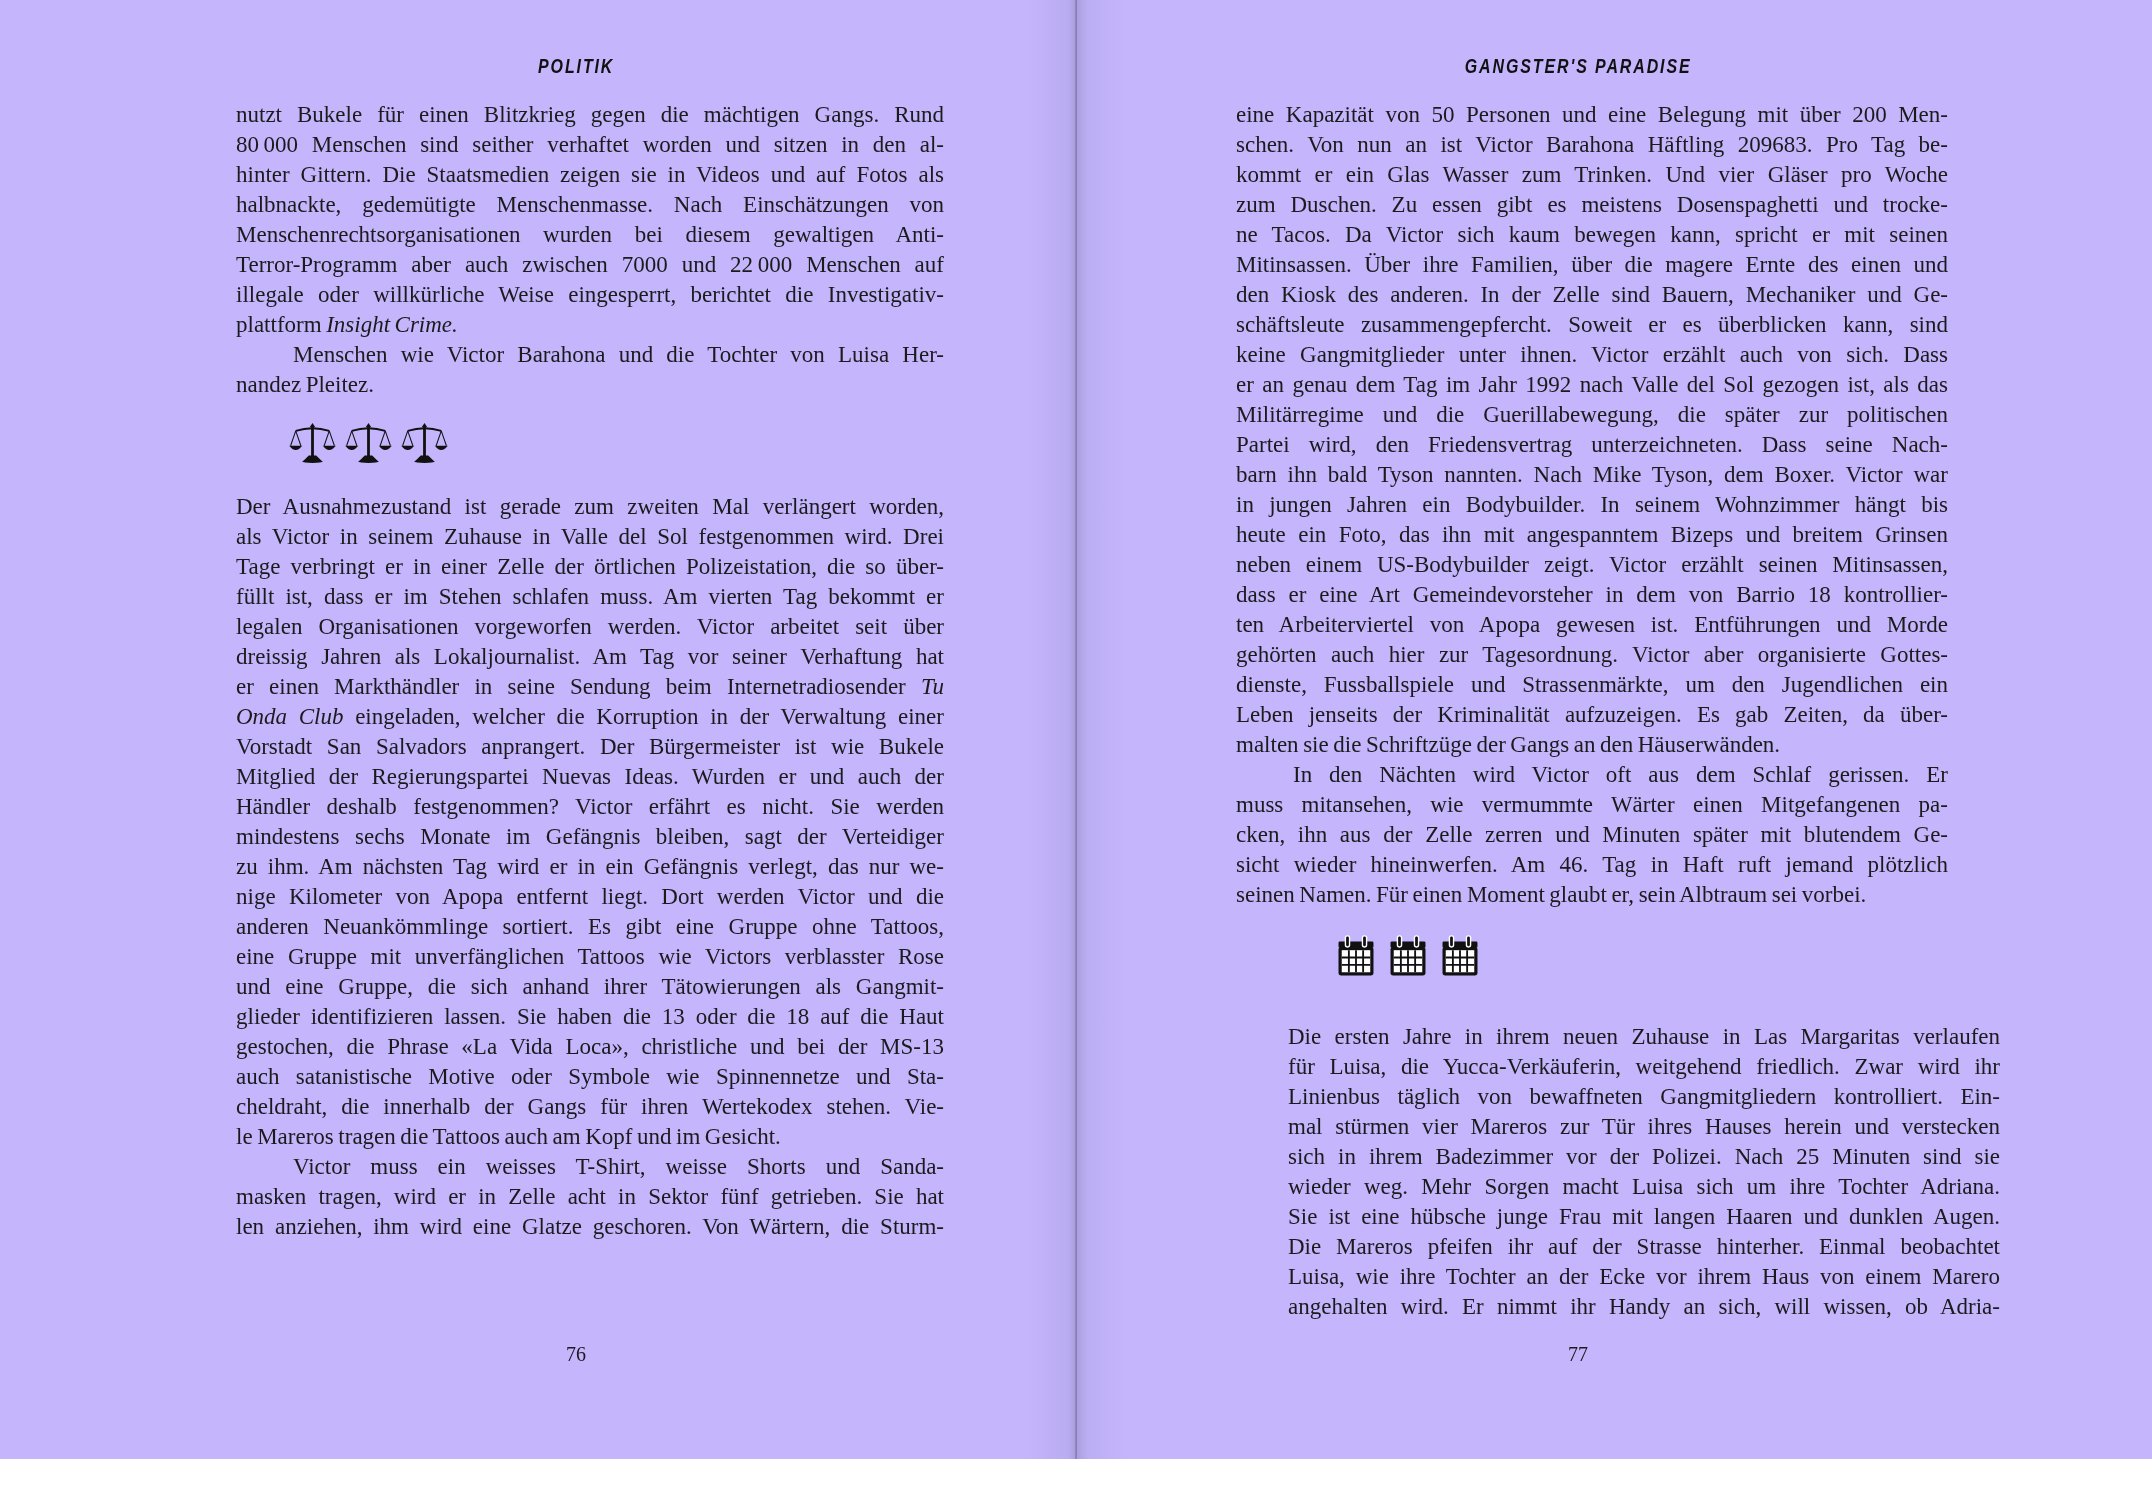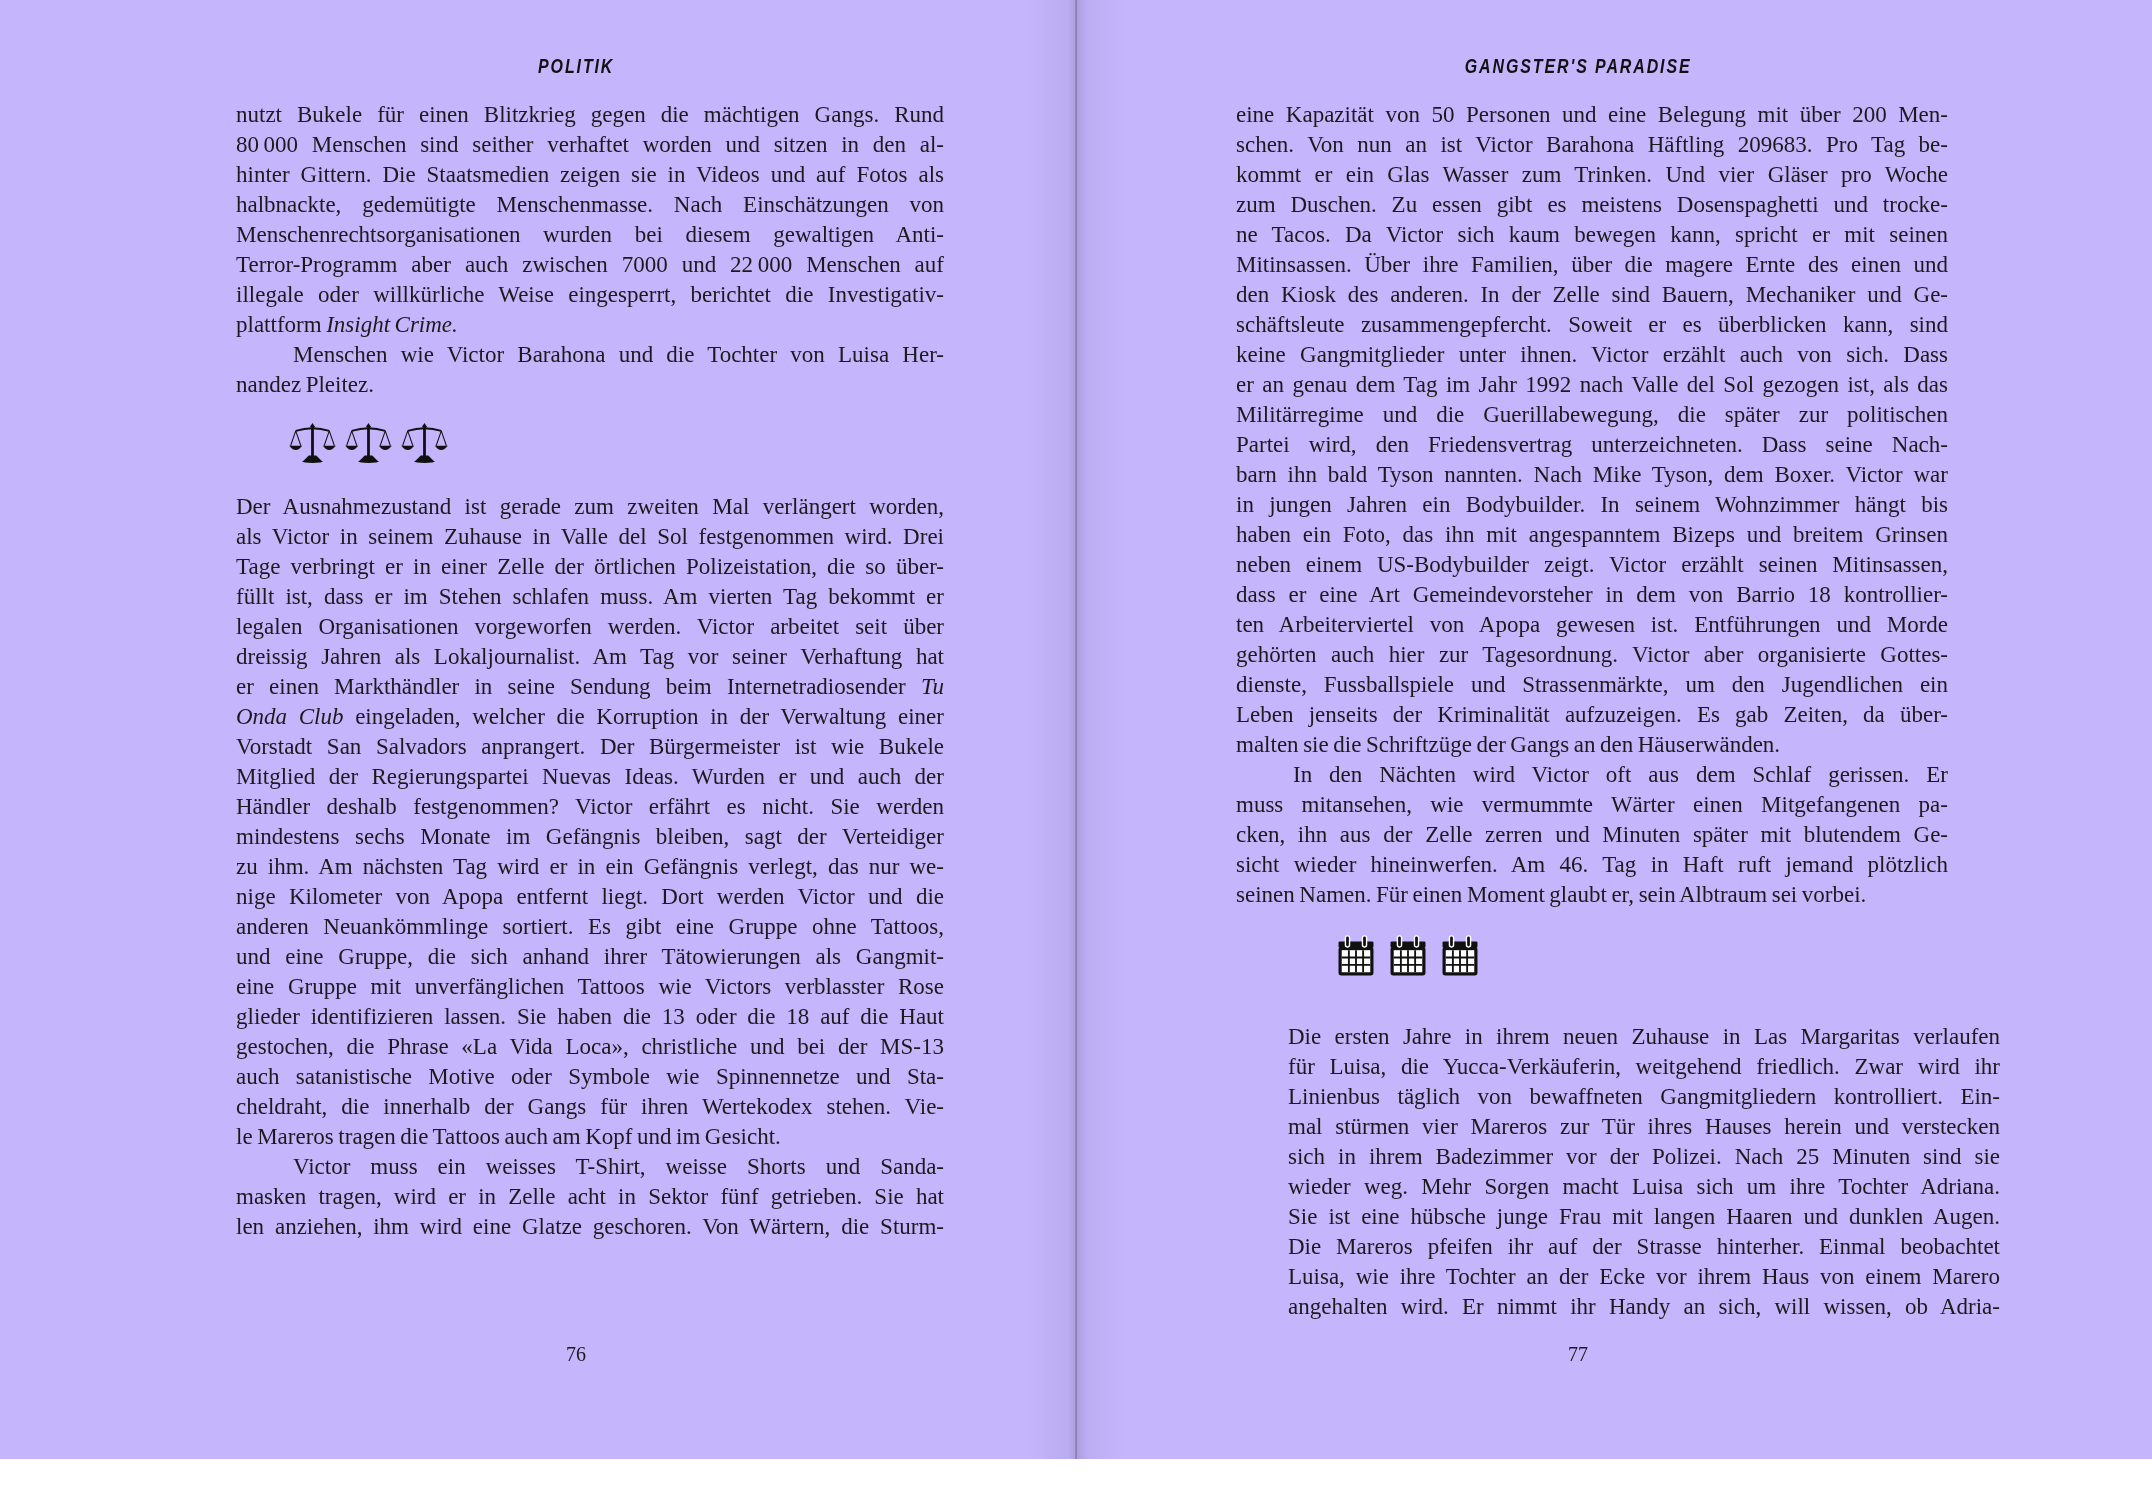--- a/index.html
+++ b/index.html
@@ -132,22 +132,22 @@
             <div class="line"><span>dreissig Jahren als Lokaljournalist. Am Tag vor seiner Verhaftung hat</span></div>
             <div class="line"><span>er einen Markthändler in seine Sendung beim Internetradiosender </span><span class="it">Tu</span></div>
             <div class="line"><span class="it">Onda Club</span><span> eingeladen, welcher die Korruption in der Verwaltung einer</span></div>
             <div class="line"><span>Vorstadt San Salvadors anprangert. Der Bürgermeister ist wie Bukele</span></div>
             <div class="line"><span>Mitglied der Regierungspartei Nuevas Ideas. Wurden er und auch der</span></div>
             <div class="line"><span>Händler deshalb festgenommen? Victor erfährt es nicht. Sie werden</span></div>
             <div class="line"><span>mindestens sechs Monate im Gefängnis bleiben, sagt der Verteidiger</span></div>
             <div class="line"><span>zu ihm. Am nächsten Tag wird er in ein Gefängnis verlegt, das nur we-</span></div>
             <div class="line"><span>nige Kilometer von Apopa entfernt liegt. Dort werden Victor und die</span></div>
             <div class="line"><span>anderen Neuankömmlinge sortiert. Es gibt eine Gruppe ohne Tattoos,</span></div>
+            <div class="line"><span>eine Gruppe mit unverfänglichen Tattoos wie Victors verblasster Rose</span></div>
             <div class="line"><span>und eine Gruppe, die sich anhand ihrer Tätowierungen als Gangmit-</span></div>
-            <div class="line"><span>eine Gruppe mit unverfänglichen Tattoos wie Victors verblasster Rose</span></div>
             <div class="line"><span>glieder identifizieren lassen. Sie haben die 13 oder die 18 auf die Haut</span></div>
             <div class="line"><span>gestochen, die Phrase «La Vida Loca», christliche und bei der MS-13</span></div>
             <div class="line"><span>auch satanistische Motive oder Symbole wie Spinnennetze und Sta-</span></div>
             <div class="line"><span>cheldraht, die innerhalb der Gangs für ihren Wertekodex stehen. Vie-</span></div>
             <div class="line endline"><span>le Mareros tragen die Tattoos auch am Kopf und im Gesicht.</span></div>
           </div>
           <div class="paragraph">
             <div class="line indent"><span>Victor muss ein weisses T-Shirt, weisse Shorts und Sanda-</span></div>
             <div class="line"><span>masken tragen, wird er in Zelle acht in Sektor fünf getrieben. Sie hat</span></div>
             <div class="line"><span>len anziehen, ihm wird eine Glatze geschoren. Von Wärtern, die Sturm-</span></div>
@@ -171,21 +171,21 @@
             <div class="line"><span>ne Tacos. Da Victor sich kaum bewegen kann, spricht er mit seinen</span></div>
             <div class="line"><span>Mitinsassen. Über ihre Familien, über die magere Ernte des einen und</span></div>
             <div class="line"><span>den Kiosk des anderen. In der Zelle sind Bauern, Mechaniker und Ge-</span></div>
             <div class="line"><span>schäftsleute zusammengepfercht. Soweit er es überblicken kann, sind</span></div>
             <div class="line"><span>keine Gangmitglieder unter ihnen. Victor erzählt auch von sich. Dass</span></div>
             <div class="line"><span>er an genau dem Tag im Jahr 1992 nach Valle del Sol gezogen ist, als das</span></div>
             <div class="line"><span>Militärregime und die Guerillabewegung, die später zur politischen</span></div>
             <div class="line"><span>Partei wird, den Friedensvertrag unterzeichneten. Dass seine Nach-</span></div>
             <div class="line"><span>barn ihn bald Tyson nannten. Nach Mike Tyson, dem Boxer. Victor war</span></div>
             <div class="line"><span>in jungen Jahren ein Bodybuilder. In seinem Wohnzimmer hängt bis</span></div>
-            <div class="line"><span>haben ein Foto, das ihn mit angespanntem Bizeps und breitem Grinsen</span></div>
+            <div class="line"><span>heute ein Foto, das ihn mit angespanntem Bizeps und breitem Grinsen</span></div>
             <div class="line"><span>neben einem US-Bodybuilder zeigt. Victor erzählt seinen Mitinsassen,</span></div>
             <div class="line"><span>dass er eine Art Gemeindevorsteher in dem von Barrio 18 kontrollier-</span></div>
             <div class="line"><span>ten Arbeiterviertel von Apopa gewesen ist. Entführungen und Morde</span></div>
             <div class="line"><span>gehörten auch hier zur Tagesordnung. Victor aber organisierte Gottes-</span></div>
             <div class="line"><span>dienste, Fussballspiele und Strassenmärkte, um den Jugendlichen ein</span></div>
             <div class="line"><span>Leben jenseits der Kriminalität aufzuzeigen. Es gab Zeiten, da über-</span></div>
             <div class="line endline"><span>malten sie die Schriftzüge der Gangs an den Häuserwänden.</span></div>
           </div>
           <div class="paragraph">
             <div class="line indent"><span>In den Nächten wird Victor oft aus dem Schlaf gerissen. Er</span></div>

